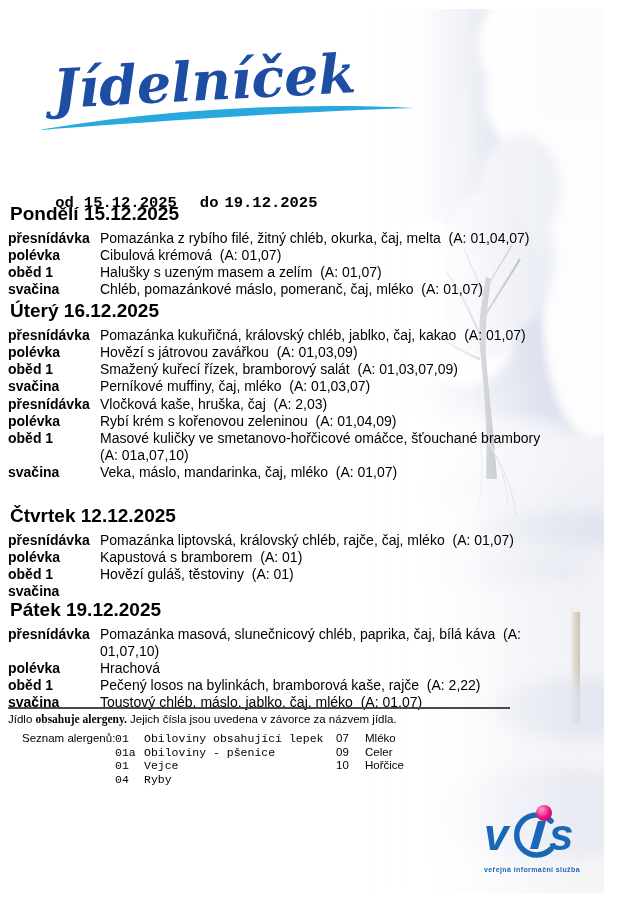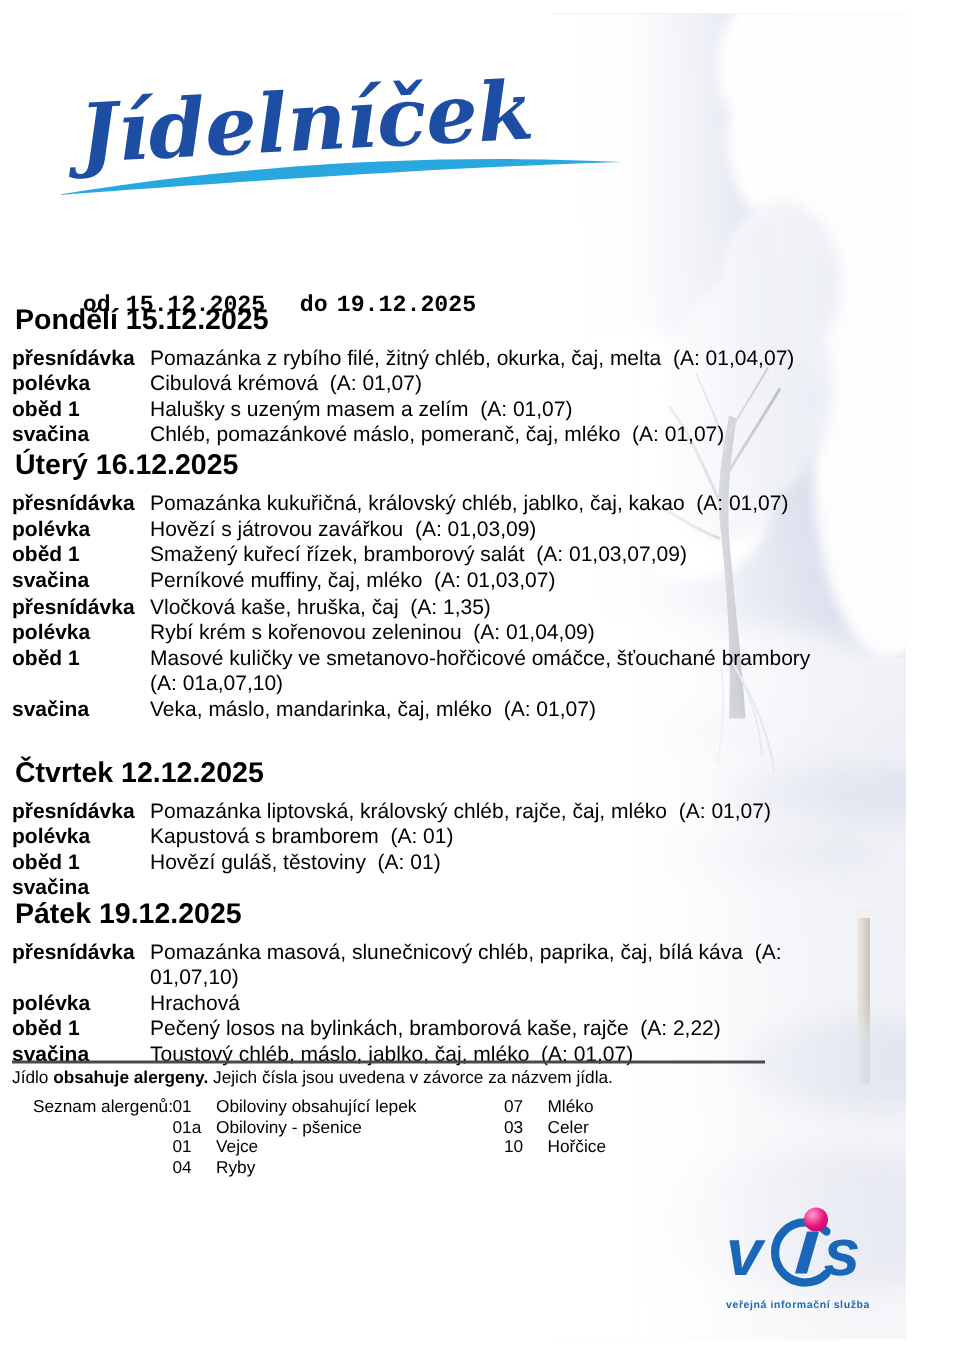--- a/index.html
+++ b/index.html
@@ -15,25 +15,25 @@
   .daterange .dr-from{margin-right:23px;}
   .daterange .dr-to-label{margin-right:6px;}
   .day{position:absolute;left:8px;width:577px;z-index:2;}
   .day h2{margin:0 0 6px 0;padding-left:2px;font-size:19px;line-height:20px;font-weight:bold;}
   .row{display:flex;align-items:flex-start;font-size:14px;line-height:17px;}
   .row .lbl{flex:0 0 92px;font-weight:bold;}
   .row .food{flex:1;white-space:pre-wrap;}
   .sepline{position:absolute;left:8px;top:707px;width:502px;height:2px;background:#4a4a4a;z-index:2;}
   .note{position:absolute;left:8px;top:712px;z-index:2;font-size:11.5px;line-height:14px;}
   .note span{white-space:pre-wrap;}
-  .note .b{font-weight:bold;}
+  .note .b{font-weight:bold;font-family:Liberation Serif, serif;}
   .allergens{position:absolute;left:22px;top:732px;z-index:2;font-size:11.5px;line-height:13.5px;}
   .allergens .alg-label{position:absolute;left:0;top:0;white-space:nowrap;}
   .allergens .col{position:absolute;top:0;}
-  .allergens .col1{left:93px;}
+  .allergens .col1{left:93px;font-family:Liberation Mono, monospace;}
   .allergens .col2{left:314px;}
   .alg-row{display:flex;}
   .alg-row .code{flex:0 0 29px;}
   .alg-row .nm{white-space:nowrap;}
   .vis{position:absolute;left:484px;top:804px;width:94px;z-index:2;}
   .vis-tagline{margin-top:2px;text-align:center;font-size:7px;font-weight:bold;
     letter-spacing:0.4px;color:#1a67b8;white-space:nowrap;}
 </style>
 </head>
 <body>
@@ -173,21 +173,21 @@
     </div>
     <div class="row">
       <span class="lbl">svačina</span>
       <span class="food">Perníkové muffiny, čaj, mléko  (A: 01,03,07)</span>
     </div>
   </section>
 
   <section class="day" style="top:396px">
     <div class="row">
       <span class="lbl">přesnídávka</span>
-      <span class="food">Vločková kaše, hruška, čaj  (A: 1,35)</span>
+      <span class="food">Vločková kaše, hruška, čaj  (A: 2,03)</span>
     </div>
     <div class="row">
       <span class="lbl">polévka</span>
       <span class="food">Rybí krém s kořenovou zeleninou  (A: 01,04,09)</span>
     </div>
     <div class="row">
       <span class="lbl">oběd 1</span>
       <span class="food">Masové kuličky ve smetanovo-hořčicové omáčce, šťouchané brambory
 (A: 01a,07,10)</span>
     </div>
@@ -261,21 +261,21 @@
         <span class="code">04</span>
         <span class="nm">Ryby</span>
       </div>
     </div>
     <div class="col col2">
       <div class="alg-row">
         <span class="code">07</span>
         <span class="nm">Mléko</span>
       </div>
       <div class="alg-row">
-        <span class="code">03</span>
+        <span class="code">09</span>
         <span class="nm">Celer</span>
       </div>
       <div class="alg-row">
         <span class="code">10</span>
         <span class="nm">Hořčice</span>
       </div>
     </div>
   </div>
 
   <div class="vis">

